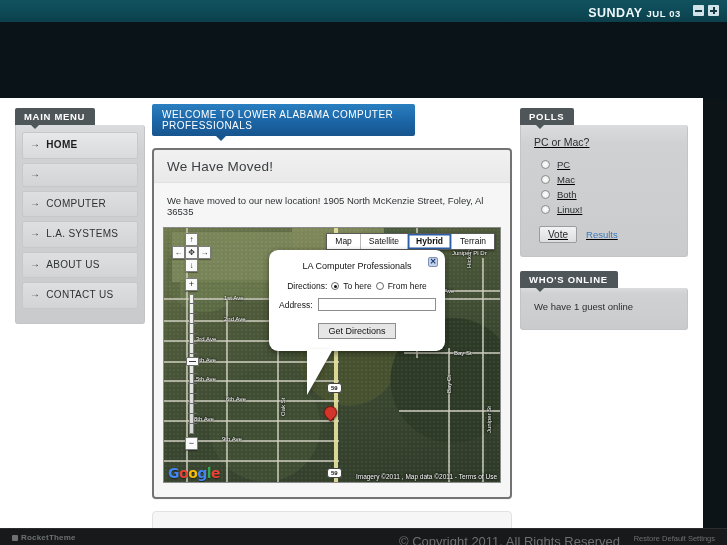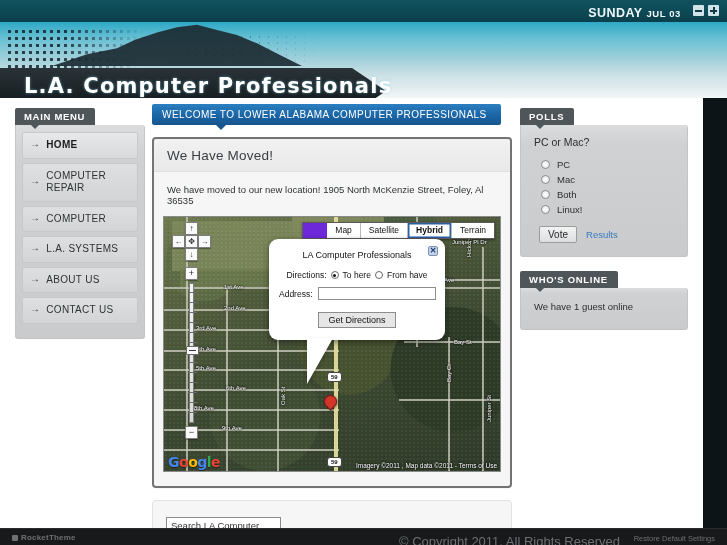--- a/index.html
+++ b/index.html
@@ -124,21 +124,21 @@
     transform:translateY(-1px);
   }
   .menu-item .txt { flex:1 1 auto; }
 
   
   .centercol { position:absolute; left:152px; top:6px; width:360px; }
   .welcome-bar {
     background: linear-gradient(180deg,#2a7fc0 0%, #1b65a6 55%, #17558e 100%);
     color:#ffffff; font-size:10px; letter-spacing:.45px;
     padding:5px 10px; border-radius:2px; position:relative;
-    display:inline-block; width:349px;
+    display:inline-block; width:263px;
   }
   .welcome-bar:after{
     content:""; position:absolute; left:64px; bottom:-5px;
     border-left:5px solid transparent; border-right:5px solid transparent;
     border-top:5px solid #17558e;
   }
   .article {
     margin-top:12px; background:#f6f6f6;
     border:2px solid #737373; border-radius:4px;
     box-shadow:0 1px 1px rgba(0,0,0,.04);
@@ -186,23 +186,22 @@
   .road.major { background:#e3dd9a; opacity:.95; }
   .maplabel {
     position:absolute; color:#ffffff; font-size:6px;
     text-shadow:0 0 2px #000,0 0 2px #000; white-space:nowrap;
     font-family:"Liberation Sans", sans-serif;
   }
   .maplabel.vert { transform: rotate(-90deg); transform-origin: left top; }
 
   .maptypes {
     position:absolute; right:5px; top:5px; display:flex; z-index:6;
-    border:1px solid #5a5a5a; background:#6d28d9; border-radius:1px;
+    border:1px solid #5a5a5a; background:#7f1d1d; border-radius:1px;
     box-shadow:0 1px 2px rgba(0,0,0,.4);
-    padding-left:24px;
   }
   .maptype {
     font-size:8.5px; color:#111; padding:2px 8px; cursor:pointer;
     border-right:1px solid #b9b9b9; background:#ffffff; line-height:1.35;
   }
   .maptype:last-child { border-right:none; }
   .maptype.sel { font-weight:bold; box-shadow: inset 0 0 0 1.5px #2b5fa8; }
 
   .panctl { position:absolute; left:8px; top:5px; z-index:6; width:40px; height:40px; }
   .ctlbtn {
@@ -313,21 +312,21 @@
     border-radius:4px; padding:14px 13px 16px 13px;
   }
   .searchbox input {
     width:115px; height:17px; border:1px solid #8b8b8b; background:#fff;
     font-size:9.5px; padding:0 4px; color:#333;
     font-family:"Liberation Sans", sans-serif;
   }
 
   
   .rightcol { position:absolute; left:520px; top:8px; width:168px; }
-  .poll-body { padding:11px 13px 13px 13px; }
+  .poll-body { padding:11px 13px 13px 13px;text-decoration:underline; }
   .poll-q { font-size:10.5px; color:#2b2f31; margin-bottom:11px; }
   .poll-opt { display:flex; align-items:center; gap:7px; font-size:9.5px;
               color:#2b2f31; margin-bottom:4px; cursor:pointer; padding-left:7px; }
   .poll-opt .radio { width:9px; height:9px; border:1px solid #8a8d8e;
                      background: radial-gradient(#ffffff,#e2e4e5); }
   .poll-actions { display:flex; align-items:center; gap:9px; margin-top:11px; padding-left:5px; }
   .poll-actions button {
     font-size:10px; padding:2px 8px; border:1px solid #9a9c9d;
     background: linear-gradient(180deg,#f2f3f3,#dcdedf); cursor:pointer;
     border-radius:2px; color:#25292b; font-family:"Liberation Sans", sans-serif;
@@ -363,45 +362,36 @@
       <div class="fs-btn minus">
           <i></i>
         </div>
       <div class="fs-btn plus">
           <i class="h"></i>
           <i class="v"></i>
         </div>
     </div>
   </div>
 
-  <div class="banner">
-    <div class="dots"></div>
-    <div class="mountain"></div>
-    <div class="scatter"></div>
-    <div class="logo-plate"></div>
-    <div class="logo-title">L.A. Computer Professionals</div>
-
-  </div>
 
   <div class="rightdark"></div>
   <div class="sheet">
 
     <div class="leftcol">
       <div class="modtitle">MAIN MENU</div>
       <div class="modbody">
         <div class="menu-items">
 
           <div class="menu-item active">
             <span class="arrow">→</span>
             <span class="txt">HOME</span>
           </div>
 
           <div class="menu-item">
             <span class="arrow">→</span>
-            <span class="txt">COMPUTER REPAIR</span>
           </div>
 
           <div class="menu-item">
             <span class="arrow">→</span>
             <span class="txt">COMPUTER</span>
           </div>
 
           <div class="menu-item">
             <span class="arrow">→</span>
             <span class="txt">L.A. SYSTEMS</span>
@@ -526,21 +516,21 @@
 
           <div class="infowin">
             <div class="tail"></div>
             <div class="iw-close">✕</div>
             <div class="iw-title">LA Computer Professionals</div>
             <div class="iw-row">
               <span class="lbl">Directions:</span>
               <span class="radio on"></span>
               <span>To here</span>
               <span class="radio"></span>
-              <span>From have</span>
+              <span>From here</span>
             </div>
             <div class="iw-addr">
               <span class="lbl">Address:</span>
               <input type="text" value="" style="">
             </div>
             <div class="iw-go">
               <button>Get Directions</button>
             </div>
           </div>
 

